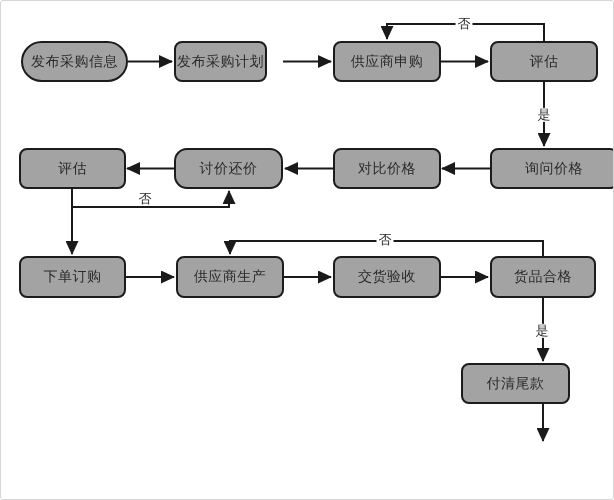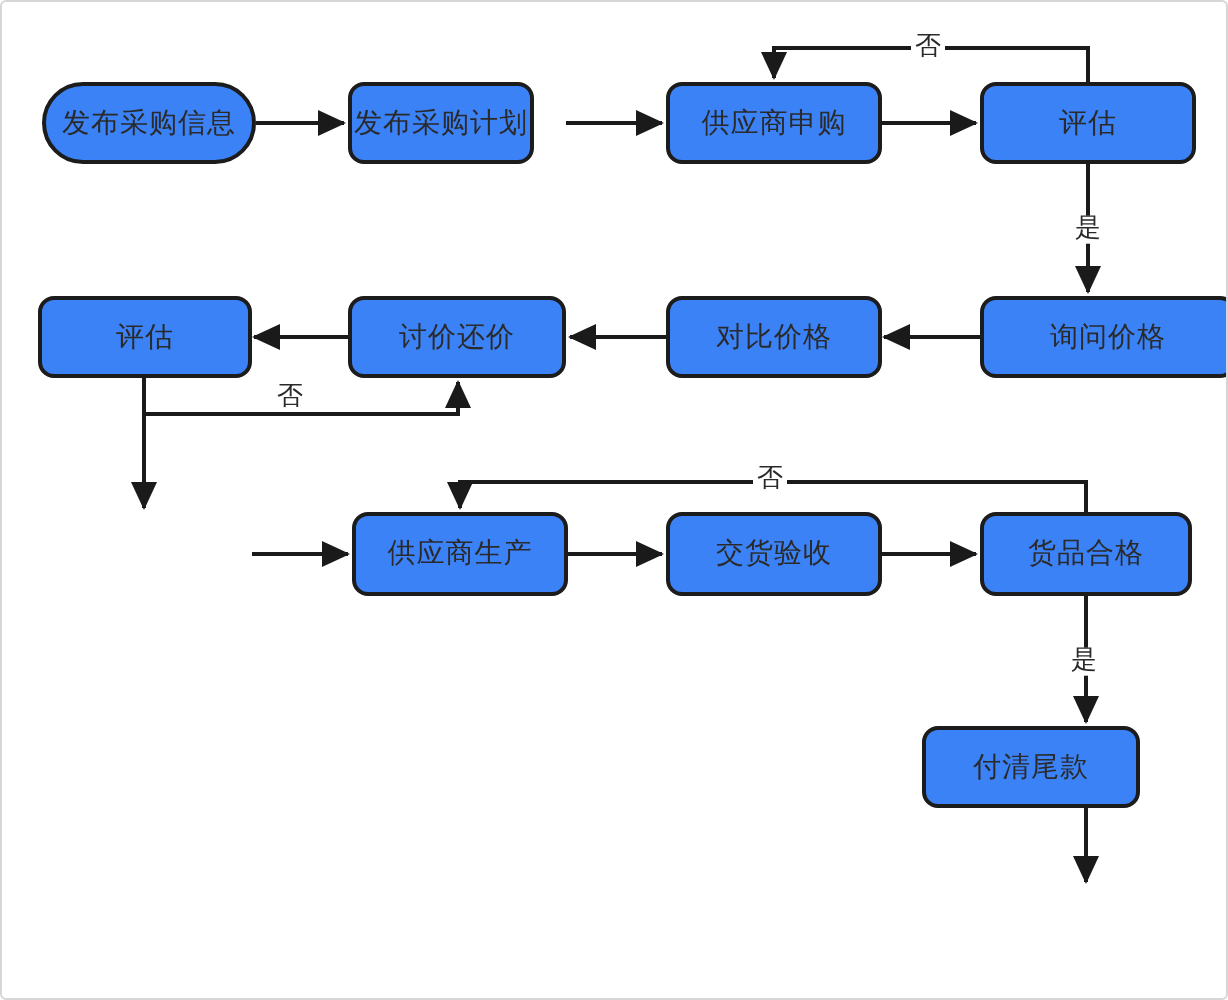--- a/index.html
+++ b/index.html
@@ -29,21 +29,21 @@
     stroke: #1a1a1a;
     stroke-width: 2;
   }
   .node {
     position: absolute;
     z-index: 2;
     box-sizing: border-box;
     display: flex;
     align-items: center;
     justify-content: center;
-    background: #3b82f6;
+    background: #a3a3a3;
     border: 2px solid #1c1c1c;
     border-radius: 8px;
     font-size: 14px;
     color: #2a2a2a;
     letter-spacing: 0.5px;
     white-space: nowrap;
   }
   .node.stadium {
     border-radius: 22px;
   }
@@ -88,23 +88,24 @@
     <polyline points="542,403 542,440" marker-end="url(#arrow)"></polyline>
   </svg>
 
   <div class="node stadium" style="left:20px; top:40px; width:107px; height:41px;">发布采购信息</div>
   <div class="node" style="left:173px; top:40px; width:93px; height:41px;text-align:right;">发布采购计划</div>
   <div class="node" style="left:332px; top:40px; width:108px; height:41px;">供应商申购</div>
   <div class="node" style="left:489px; top:40px; width:108px; height:41px;">评估</div>
 
   <div class="node" style="left:489px; top:147px; width:128px; height:41px;">询问价格</div>
   <div class="node" style="left:332px; top:147px; width:108px; height:41px;font-family:Liberation Mono, monospace;">对比价格</div>
-  <div class="node" style="left:173px; top:147px; width:109px; height:41px;">讨价还价</div>
+  <div class="node" style="left:173px; top:147px; width:109px; height:41px;border-radius:13px;">讨价还价</div>
   <div class="node" style="left:18px; top:147px; width:107px; height:41px;">评估</div>
 
+  <div class="node" style="left:18px; top:255px; width:107px; height:42px;">下单订购</div>
   <div class="node" style="left:175px; top:255px; width:108px; height:42px;">供应商生产</div>
   <div class="node" style="left:489px; top:255px; width:106px; height:42px;">货品合格</div>
   <div class="node" style="left:332px; top:255px; width:108px; height:42px;">交货验收</div>
 
   <div class="node" style="left:460px; top:362px; width:109px; height:41px;">付清尾款</div>
 
   <span class="edge-label" style="left:463px; top:23px;">否</span>
   <span class="edge-label" style="left:543px; top:114px;">是</span>
   <span class="edge-label" style="left:144px; top:198px;">否</span>
   <span class="edge-label" style="left:384px; top:239px;">否</span>

